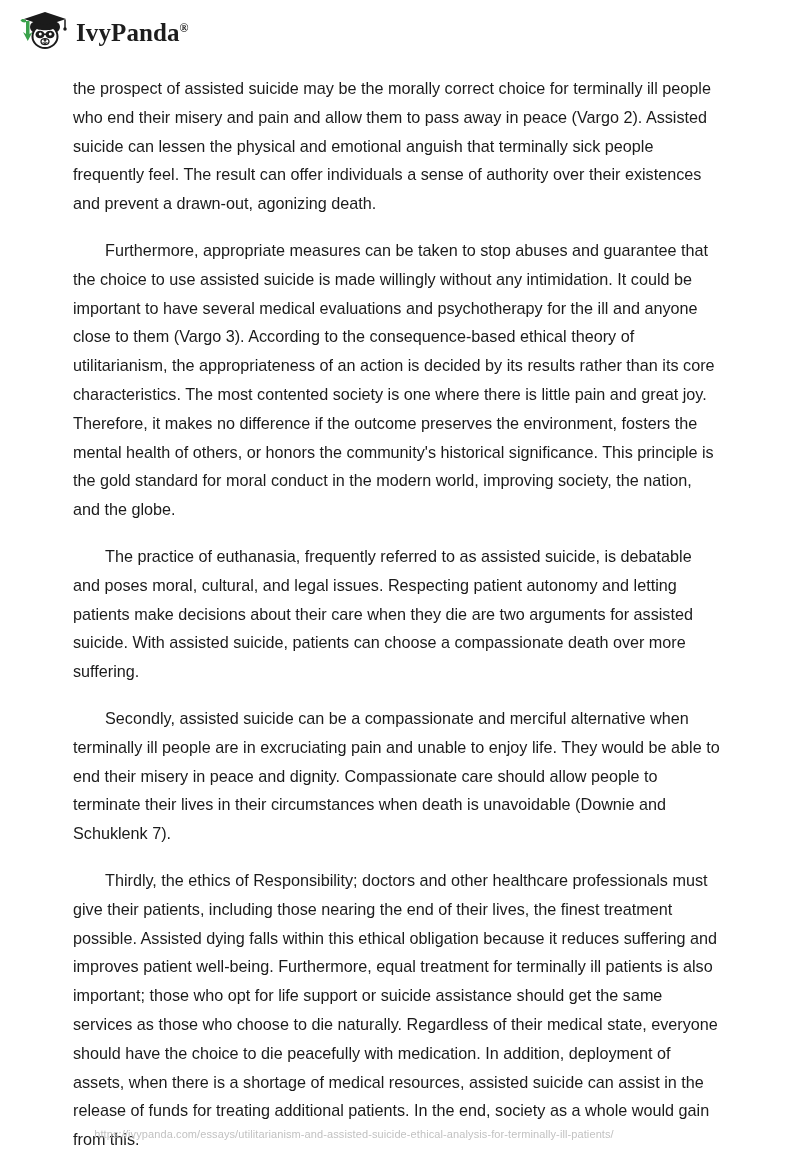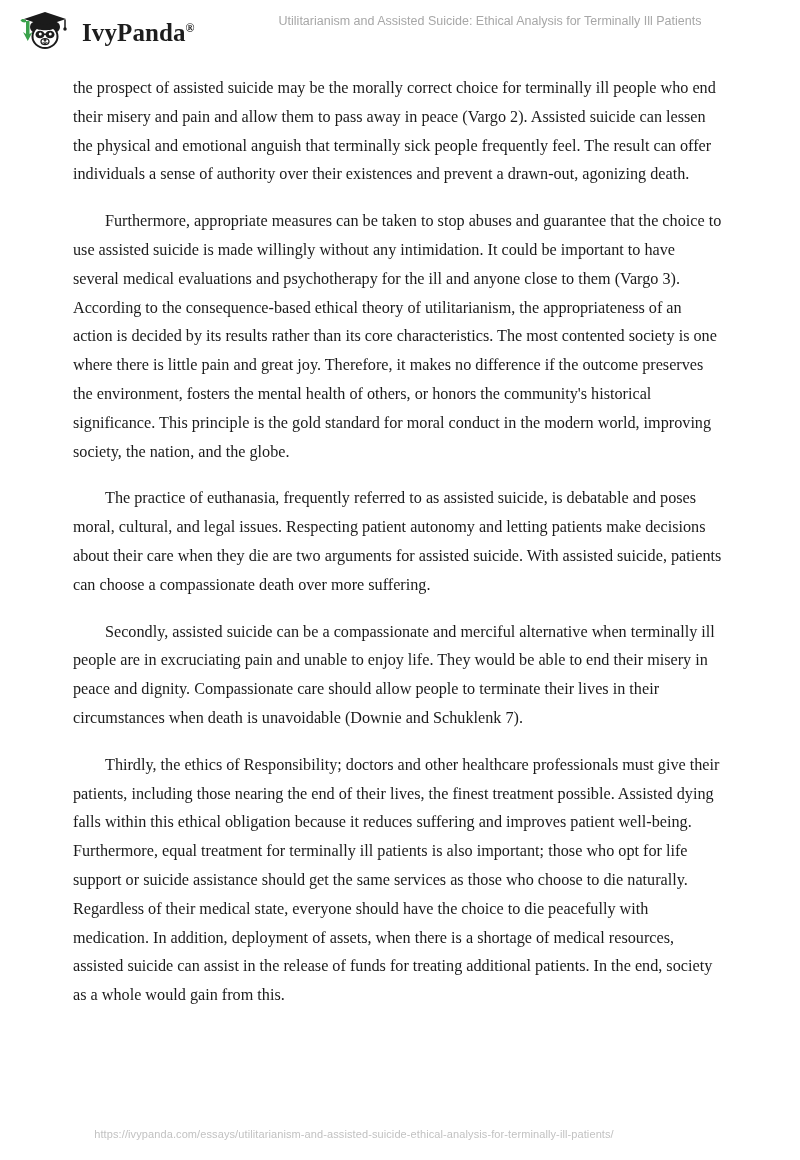--- a/index.html
+++ b/index.html
@@ -22,21 +22,21 @@
     left: 0;
     width: 800px;
     height: 60px;
   }
   .brand {
     position: absolute;
     left: 18px;
     top: 8px;
     display: flex;
     align-items: center;
-    gap: 12px;
+    gap: 6px;
     height: 46px;
   }
   .brand-logo {
     width: 52px;
     height: 46px;
     display: block;
     flex: 0 0 auto;
   }
   .brand-wordmark {
     font-family: "Liberation Serif", serif;
@@ -73,21 +73,21 @@
     top: 74px;
     width: 650px;
   }
   .doc-paragraph {
     margin: 0 0 18px 0;
     font-size: 16.2px;
     line-height: 28.8px;
     color: #1b1b1b;
     text-indent: 32px;
     text-align: left;
-    font-family: Liberation Serif, serif;
+    font-family: Liberation Sans, sans-serif;
   }
   .doc-paragraph.no-indent {
     text-indent: 0;
   }
   .doc-heading {
     margin: 24px 0 16px 0;
     font-size: 25px;
     line-height: 32px;
     font-weight: bold;
     color: #161616;
@@ -140,21 +140,20 @@
 
         <path d="M54 8 L96 22 L54 36 L12 22 Z" fill="#1b1b1b"></path>
         <path d="M36 28 L36 40 c0 6 36 6 36 0 L72 28 L54 34 Z" fill="#1b1b1b"></path>
         <path d="M94 23 L94 40" stroke="#1b1b1b" stroke-width="3"></path>
         <circle cx="94" cy="42" r="3.5" fill="#1b1b1b"></circle>
       </svg>
     </span>
     <span class="brand-wordmark"><span>IvyPanda</span><span class="reg">®</span></span>
   </div>
 
-  <div class="doc-header-title">Utilitarianism and Assisted Suicide: Ethical Analysis for Terminally Ill Patients</div>
 </div>
 
 <div class="doc-body">
 
   <p class="doc-paragraph no-indent">the prospect of assisted suicide may be the morally correct choice for terminally ill people who end their misery and pain and allow them to pass away in peace (Vargo 2). Assisted suicide can lessen the physical and emotional anguish that terminally sick people frequently feel. The result can offer individuals a sense of authority over their existences and prevent a drawn-out, agonizing death.</p>
 
   <p class="doc-paragraph">Furthermore, appropriate measures can be taken to stop abuses and guarantee that the choice to use assisted suicide is made willingly without any intimidation. It could be important to have several medical evaluations and psychotherapy for the ill and anyone close to them (Vargo 3). According to the consequence-based ethical theory of utilitarianism, the appropriateness of an action is decided by its results rather than its core characteristics. The most contented society is one where there is little pain and great joy. Therefore, it makes no difference if the outcome preserves the environment, fosters the mental health of others, or honors the community's historical significance. This principle is the gold standard for moral conduct in the modern world, improving society, the nation, and the globe.</p>
 
 
   <p class="doc-paragraph">The practice of euthanasia, frequently referred to as assisted suicide, is debatable and poses moral, cultural, and legal issues. Respecting patient autonomy and letting patients make decisions about their care when they die are two arguments for assisted suicide. With assisted suicide, patients can choose a compassionate death over more suffering.</p>

